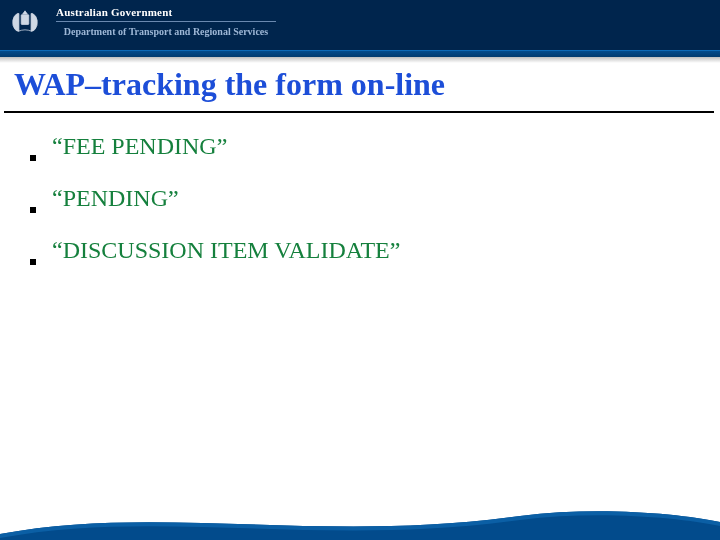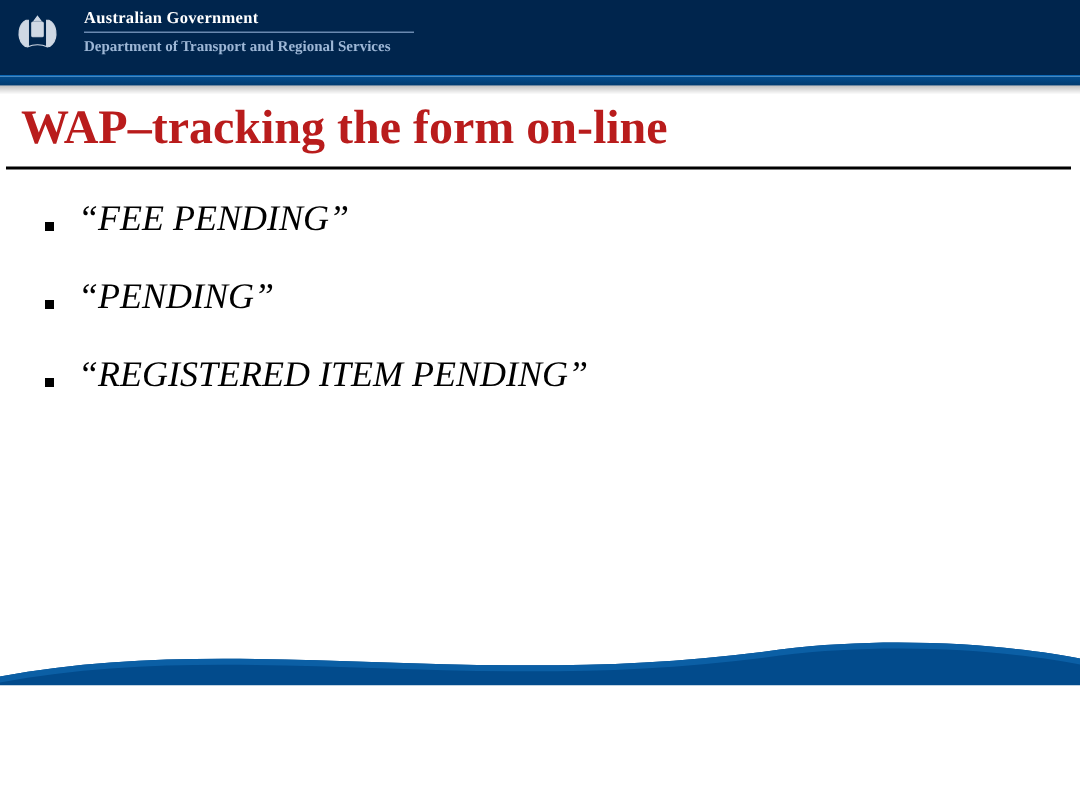--- a/index.html
+++ b/index.html
@@ -1,33 +1,33 @@
 <!DOCTYPE html>
 <html><head>
 <meta charset="utf-8">
 <style>
   html,body{margin:0;padding:0;width:720px;height:540px;background:#fff;font-family:Georgia,"Times New Roman",serif;overflow:hidden;}
-  .slide{position:relative;width:720px;height:457px;}
+  .slide{position:relative;width:720px;height:540px;}
   
   .header{position:relative;height:50px;background:#00254d;color:#fff;}
   .crest{display:inline-block;margin:4px 8px 0 6px;vertical-align:top;}
   .crest svg{display:block;}
   .gov-name{font-size:11px;margin-top:6px;font-weight:bold;letter-spacing:0.2px;}
   .header-divider{width:220px;height:1px;background:#6a89b0;margin:3px 0 4px 0;}
-  .dept-name{font-size:10px;font-weight:bold;color:#9db7d6;}
+  .dept-name{font-size:10px;font-weight:bold;color:#9db7d6;text-align:center;}
   .gov-text{display:inline-block;vertical-align:top;}
   
   .swoosh-top{position:relative;height:12px;}
   .swoosh-top .band{height:6px;background:linear-gradient(180deg,#024b8c 0%,#013a6e 100%);border-top:1px solid #0c69b6;}
   .swoosh-top .shadow{height:6px;background:linear-gradient(180deg,rgba(0,0,0,0.25),rgba(0,0,0,0));}
   
-  .title{font-family:"Comic Sans MS","Comic Sans",cursive;font-size:32px;font-weight:bold;color:#b91c1c;padding:4px 10px 8px 10px;border-bottom:2px solid #000;margin:0 6px 0 4px;line-height:1.15;}
+  .title{font-family:"Comic Sans MS","Comic Sans",cursive;font-size:32px;font-weight:bold;color:#1d4ed8;padding:4px 10px 8px 10px;border-bottom:2px solid #000;margin:0 6px 0 4px;line-height:1.15;}
   
   .body{padding:18px 20px 0 30px;}
-  .bullet{display:flex;align-items:center;font-family:"Comic Sans MS","Comic Sans",cursive;font-size:24px;color:#000000;margin-bottom:22px;line-height:1.25;font-style:italic;}
+  .bullet{display:flex;align-items:flex-end;font-family:"Comic Sans MS","Comic Sans",cursive;font-size:24px;color:#15803d;margin-bottom:22px;line-height:1.25;}
   .dot{flex:0 0 auto;margin-right:16px;margin-top:10px;width:6px;height:6px;background:#000;border-radius:0;}
   .bullet-text{flex:1 1 auto;}
   
   .bottom{position:absolute;left:0;bottom:0;width:720px;height:40px;pointer-events:none;}
   .bottom svg{display:block;}
 </style>
 </head>
 <body>
 
 <div class="slide">
@@ -63,21 +63,21 @@
     <div class="bullet">
       <span class="dot"></span>
       <span class="bullet-text">“FEE PENDING”</span>
     </div>
     <div class="bullet">
       <span class="dot"></span>
       <span class="bullet-text">“PENDING”</span>
     </div>
     <div class="bullet">
       <span class="dot"></span>
-      <span class="bullet-text">“REGISTERED ITEM PENDING”</span>
+      <span class="bullet-text">“DISCUSSION ITEM VALIDATE”</span>
     </div>
   </div>
 
   <div class="bottom">
     <svg width="720" height="40" viewBox="0 0 720 40" preserveAspectRatio="none">
       <path d="M0,34 C160,4 320,44 520,16 C600,6 680,14 720,22 L720,40 L0,40 Z" fill="#024b8c"></path>
       <path d="M0,34 C160,4 320,44 520,16 C600,6 680,14 720,22 L720,26 C680,18 600,10 520,20 C320,48 160,8 0,38 Z" fill="#0b5fa5"></path>
     </svg>
   </div>
 

